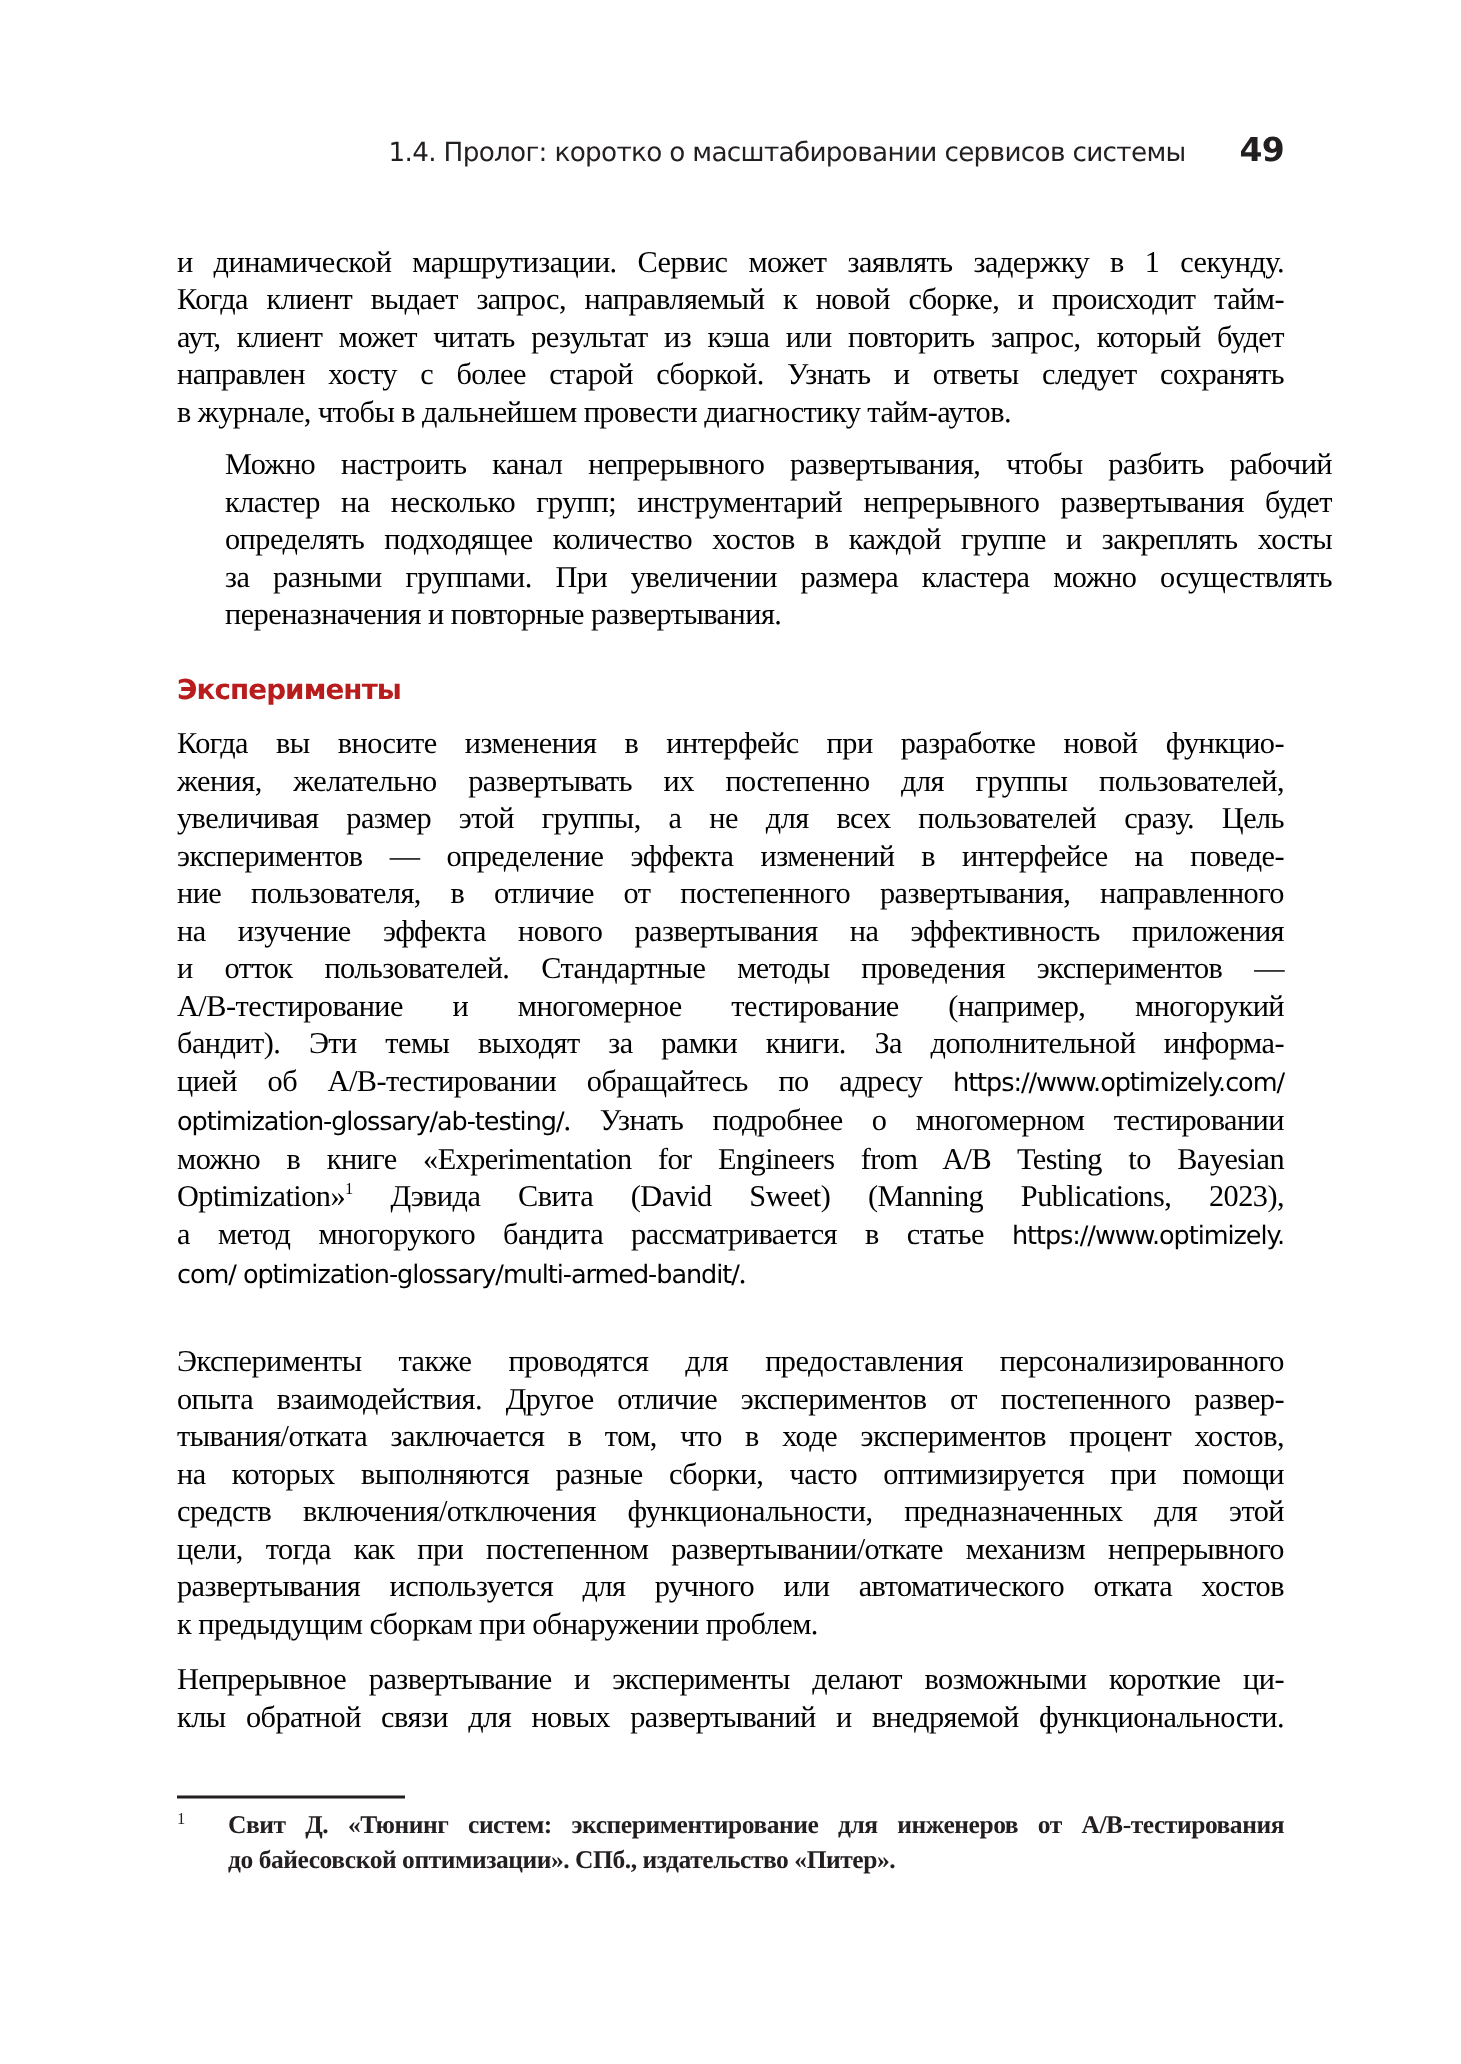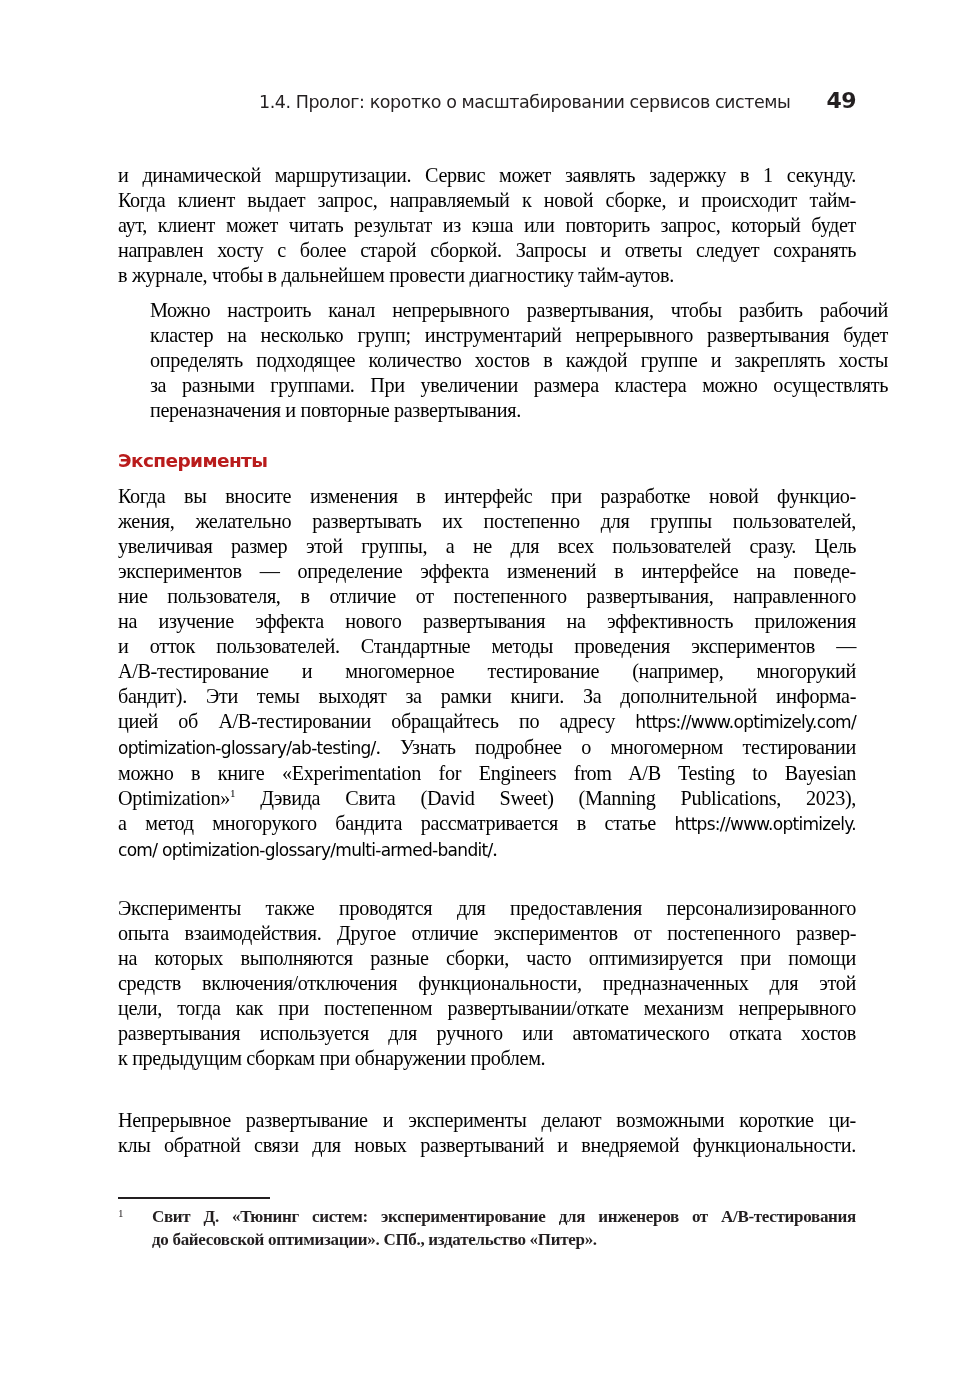--- a/index.html
+++ b/index.html
@@ -125,21 +125,21 @@
   <div class="running-header">
     <span class="running-title">1.4. Пролог: коротко о масштабировании сервисов системы</span>
     <span class="page-number">49</span>
   </div>
 
   <div class="body-text" style="top:163px;">
     <p class="para">
       <span class="line">и динамической маршрутизации. Сервис может заявлять задержку в 1 секунду.</span>
       <span class="line">Когда клиент выдает запрос, направляемый к новой сборке, и происходит тайм-</span>
       <span class="line">аут, клиент может читать результат из кэша или повторить запрос, который будет</span>
-      <span class="line">направлен хосту с более старой сборкой. Запросы и ответы следует сохранять</span>
+      <span class="line">направлен хосту с более старой сборкой. Узнать и ответы следует сохранять</span>
       <span class="line last">в журнале, чтобы в дальнейшем провести диагностику тайм-аутов.</span>
     </p>
   </div>
 
   <div class="body-text" style="top:298px;margin-left:32px;">
     <p class="para">
       <span class="line">Можно настроить канал непрерывного развертывания, чтобы разбить рабочий</span>
       <span class="line">кластер на несколько групп; инструментарий непрерывного развертывания будет</span>
       <span class="line">определять подходящее количество хостов в каждой группе и закреплять хосты</span>
       <span class="line">за разными группами. При увеличении размера кластера можно осуществлять</span>
@@ -166,20 +166,21 @@
       <span class="line"><span>Optimization»</span><sup class="fnref">1</sup><span> Дэвида Свита (David Sweet) (Manning Publications, 2023),</span></span>
       <span class="line"><span>а метод многорукого бандита рассматривается в статье </span><span class="url">https://www.optimizely.</span></span>
       <span class="line last"><span class="url">com/ optimization-glossary/multi-armed-bandit/</span><span>.</span></span>
     </p>
   </div>
 
   <div class="body-text" style="top:896px;">
     <p class="para">
       <span class="line">Эксперименты также проводятся для предоставления персонализированного</span>
       <span class="line">опыта взаимодействия. Другое отличие экспериментов от постепенного развер-</span>
+      <span class="line">тывания/отката заключается в том, что в ходе экспериментов процент хостов,</span>
       <span class="line">на которых выполняются разные сборки, часто оптимизируется при помощи</span>
       <span class="line">средств включения/отключения функциональности, предназначенных для этой</span>
       <span class="line">цели, тогда как при постепенном развертывании/откате механизм непрерывного</span>
       <span class="line">развертывания используется для ручного или автоматического отката хостов</span>
       <span class="line last">к предыдущим сборкам при обнаружении проблем.</span>
     </p>
   </div>
 
   <div class="body-text" style="top:1108px;">
     <p class="para">

